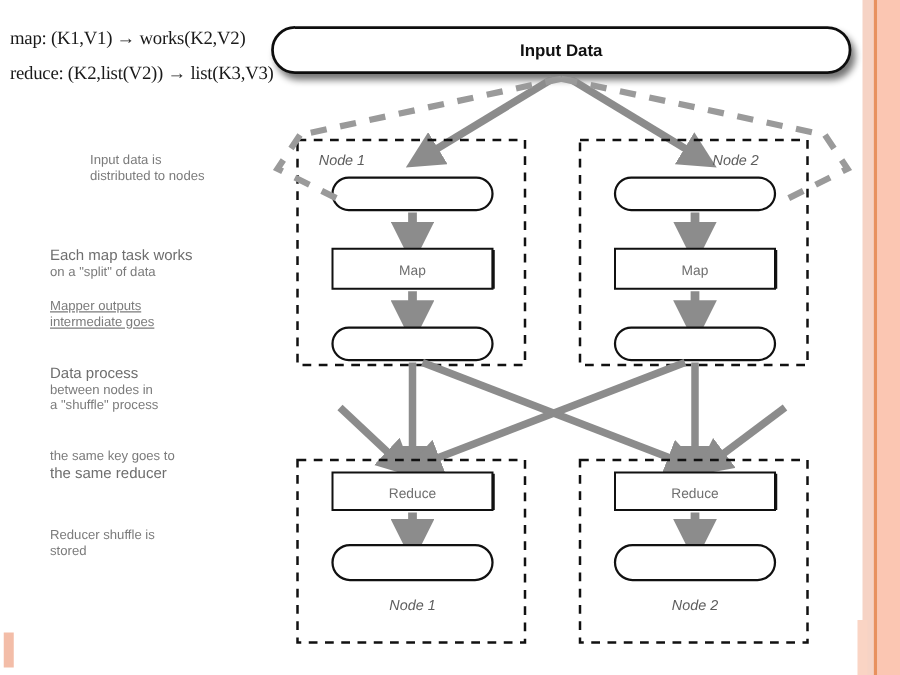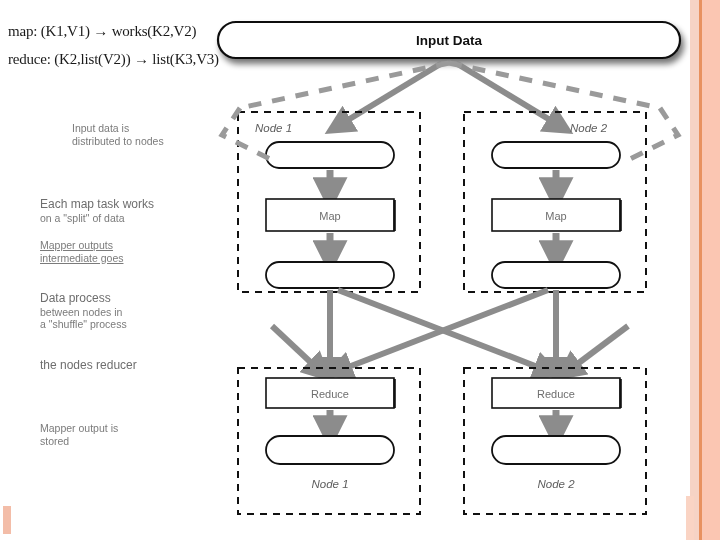--- a/index.html
+++ b/index.html
@@ -143,25 +143,26 @@
     <div>intermediate goes</div>
   </div>
 
   <div class="annotation-item ann-3">
     <div class="ann-strong">Data process</div>
     <div>between nodes in</div>
     <div>a "shuffle" process</div>
   </div>
 
   <div class="annotation-item ann-4">
-    <div class="ann-strong">the nodes reducer</div>
+    <div>the same key goes to</div>
+    <div class="ann-strong">the same reducer</div>
   </div>
 
   <div class="annotation-item ann-5">
-    <div>Mapper output is</div>
+    <div>Reducer shuffle is</div>
     <div>stored</div>
   </div>
 
 </div>
 
 <div id="diagram">
 <svg width="480" height="510" viewBox="0 0 480 510" xmlns="http://www.w3.org/2000/svg">
 
   <defs>
     <filter id="softshadow" x="-30%" y="-30%" width="180%" height="200%">

